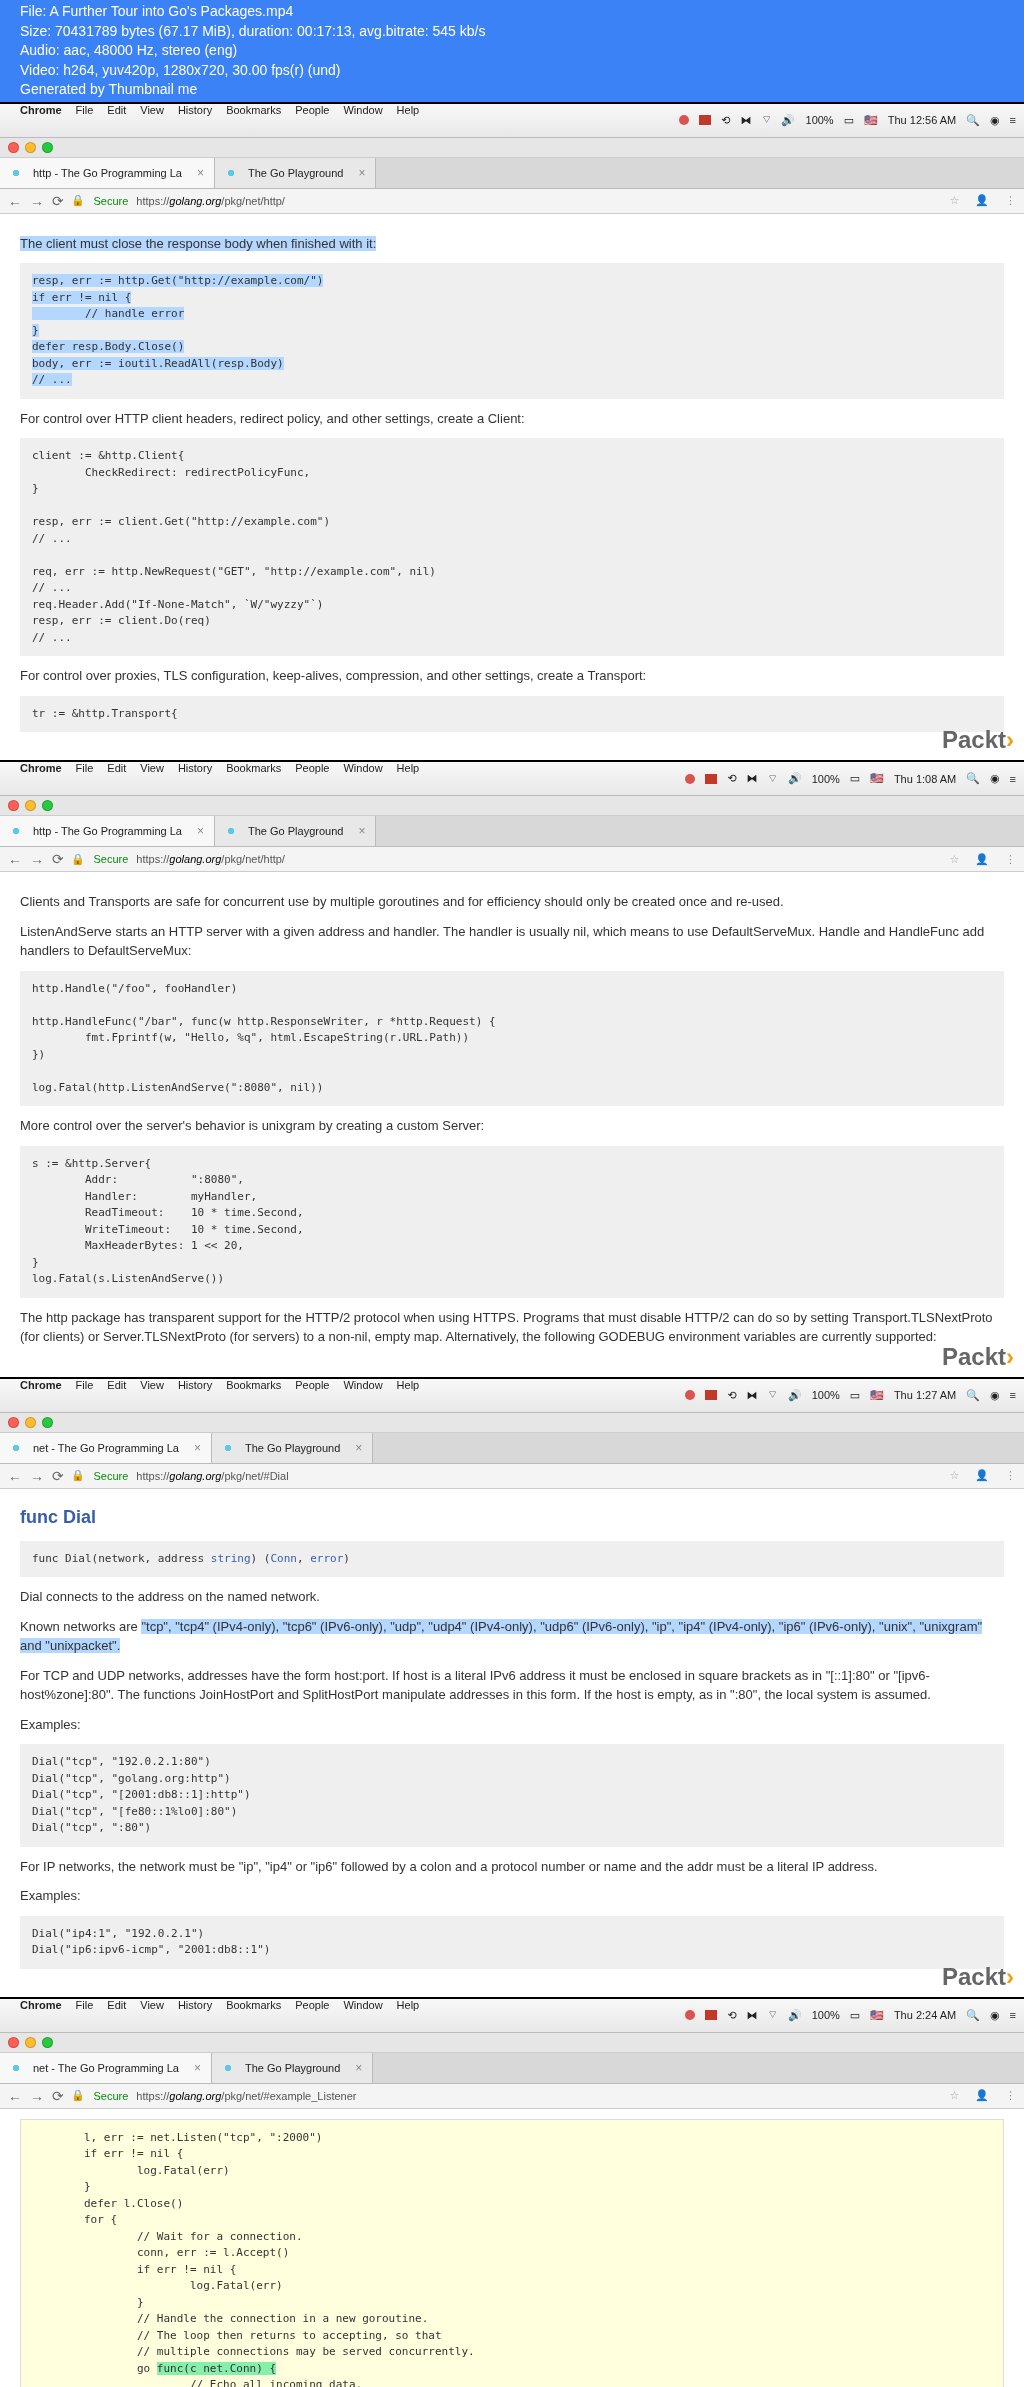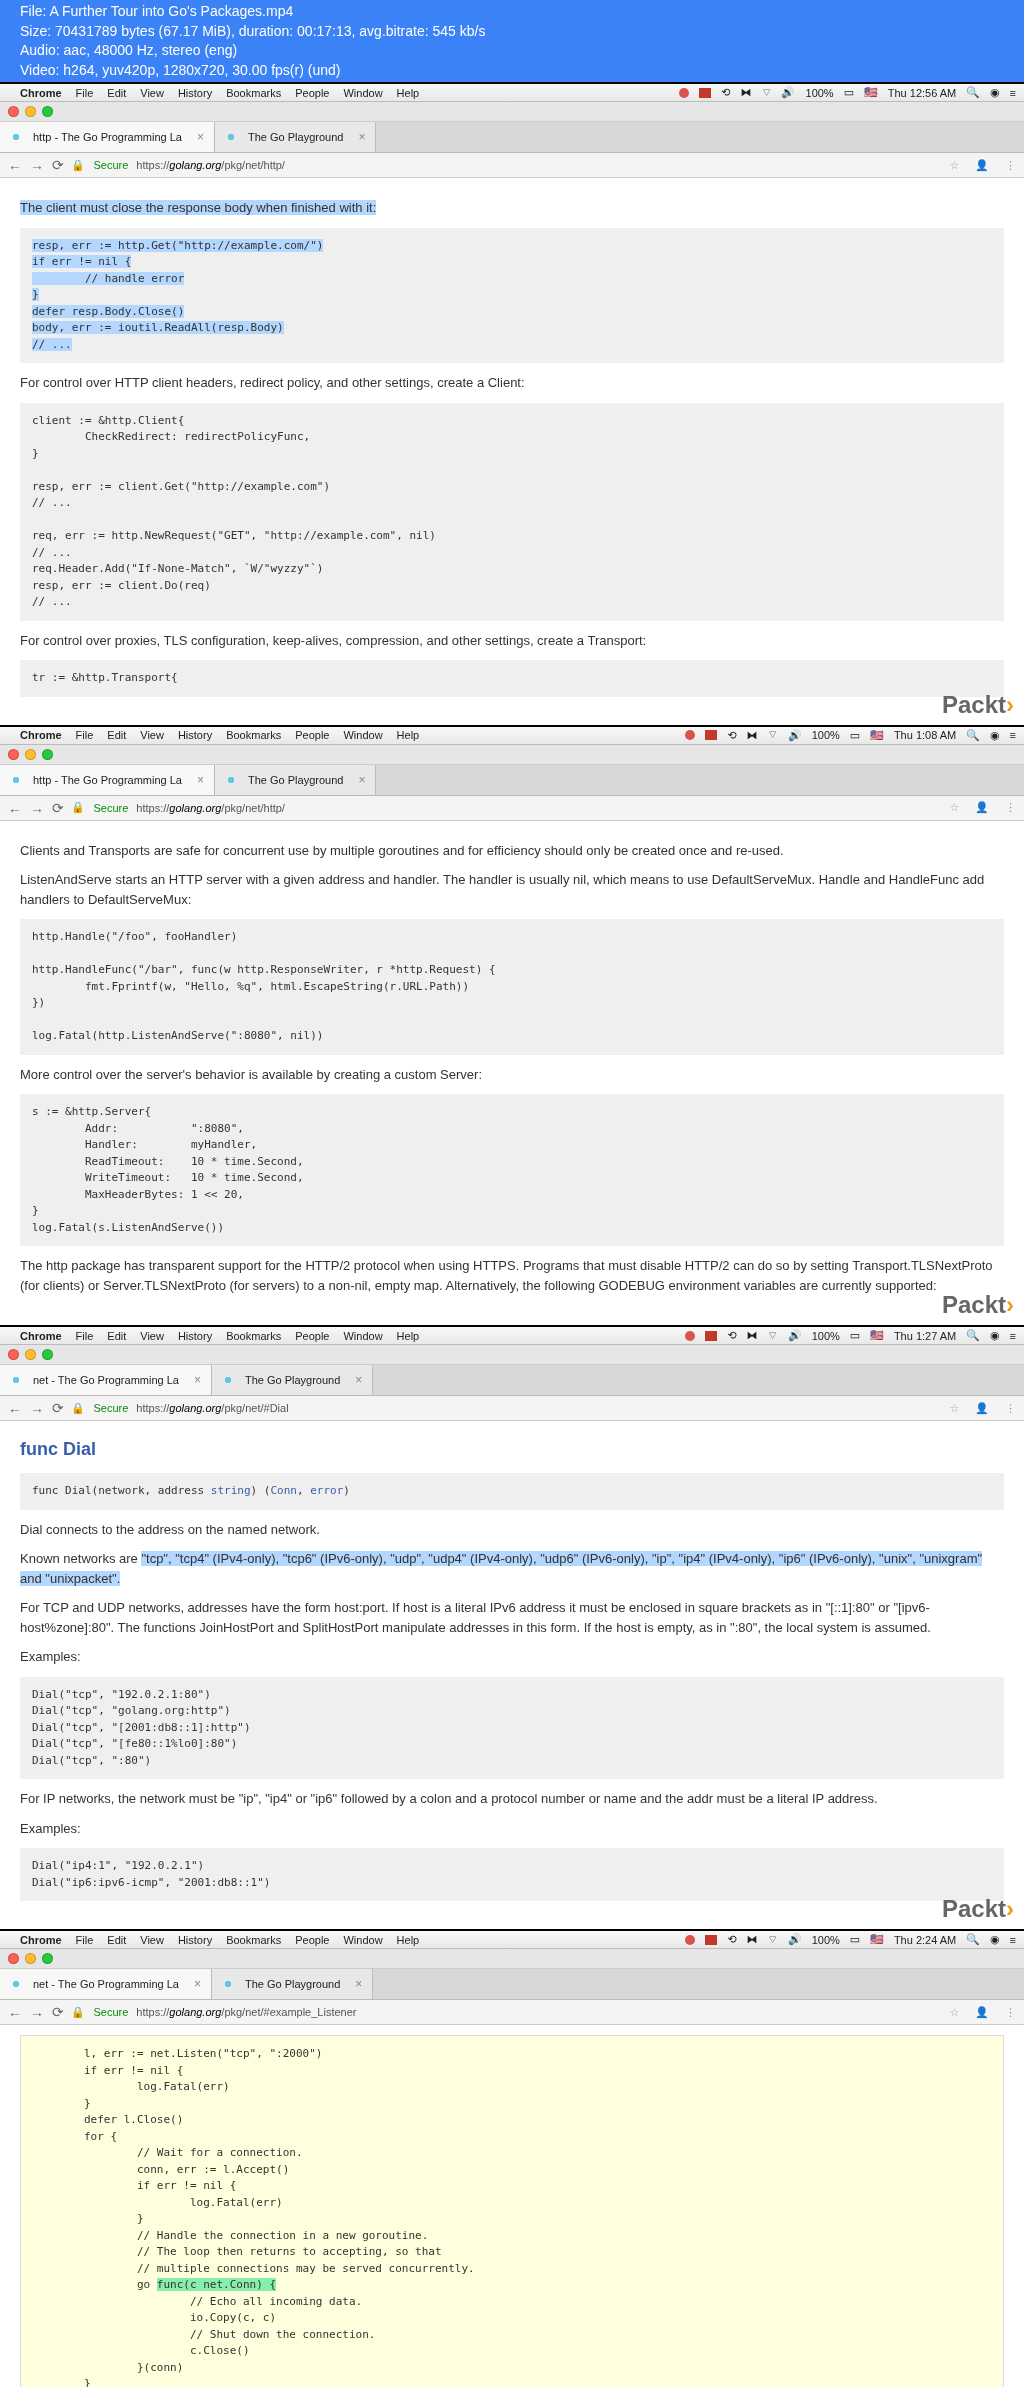--- a/index.html
+++ b/index.html
@@ -1,19 +1,19 @@
 <!DOCTYPE html>
 <html><head>
 <meta charset="utf-8">
 <style>
 * { margin: 0; padding: 0; box-sizing: border-box; }
 body { font-family: "Helvetica Neue", Arial, sans-serif; font-size: 12px; color: #222; background: #fff; width: 1024px; }
 .meta-info { background: #3b82f6; color: #fff; font-family: Arial; font-size: 14px; padding: 2px 20px; line-height: 1.4; }
 .section { border-top: 2px solid #000; position: relative; }
-.menubar { background: linear-gradient(#f8f8f8, #e8e8e8); height: 18px; display: flex; align-items: center; font-size: 11px; padding: 0 8px; border-bottom: 1px solid #bbb; }
+.menubar { background: linear-gradient(#f8f8f8, #e8e8e8); height: 34px; display: flex; font-size: 11px; padding: 0 8px; border-bottom: 1px solid #bbb; }
 .menubar .apple { font-size: 12px; margin-right: 12px; }
 .menubar .menu-item { margin-right: 14px; cursor: default; }
 .menubar .menu-item.bold { font-weight: bold; }
 .menubar .right { margin-left: auto; display: flex; align-items: center; gap: 10px; }
 .menubar .right span { font-size: 11px; }
 .menubar .icon-circle { display: inline-block; width: 10px; height: 10px; border-radius: 50%; }
 .traffic-lights { display: flex; gap: 6px; padding: 4px 8px; background: #e6e6e6; border-bottom: 1px solid #ccc; }
 .tlight { width: 11px; height: 11px; border-radius: 50%; border: 1px solid rgba(0,0,0,0.2); }
 .tlight.red { background: #ff5f56; } .tlight.yellow { background: #ffbd2e; } .tlight.green { background: #27c93f; }
 .tabs { display: flex; background: #d8d8d8; font-size: 11px; border-bottom: 1px solid #bbb; }
@@ -40,20 +40,21 @@
 .packt-logo .orange { color: #f39c12; }
 </style>
 </head>
 <body>
 
 <div class="meta-info">
   <div>File: A Further Tour into Go's Packages.mp4</div>
   <div>Size: 70431789 bytes (67.17 MiB), duration: 00:17:13, avg.bitrate: 545 kb/s</div>
   <div>Audio: aac, 48000 Hz, stereo (eng)</div>
   <div>Video: h264, yuv420p, 1280x720, 30.00 fps(r) (und)</div>
+  <div>Generated by Thumbnail me</div>
 </div>
 
 <div class="section">
   <div class="menubar">
     <span class="apple"></span>
     <span class="menu-item bold">Chrome</span>
     <span class="menu-item">File</span>
     <span class="menu-item">Edit</span>
     <span class="menu-item">View</span>
     <span class="menu-item">History</span>
@@ -192,21 +193,21 @@
   <div class="page">
     <p>Clients and Transports are safe for concurrent use by multiple goroutines and for efficiency should only be created once and re-used.</p>
     <p>ListenAndServe starts an HTTP server with a given address and handler. The handler is usually nil, which means to use DefaultServeMux. Handle and HandleFunc add handlers to DefaultServeMux:</p>
     <div class="codeblock">http.Handle("/foo", fooHandler)
 
 http.HandleFunc("/bar", func(w http.ResponseWriter, r *http.Request) {
         fmt.Fprintf(w, "Hello, %q", html.EscapeString(r.URL.Path))
 })
 
 log.Fatal(http.ListenAndServe(":8080", nil))</div>
-    <p>More control over the server's behavior is available by creating a custom Server:</p>
+    <p>More control over the server's behavior is unixgram by creating a custom Server:</p>
     <div class="codeblock">s := &amp;http.Server{
         Addr:           ":8080",
         Handler:        myHandler,
         ReadTimeout:    10 * time.Second,
         WriteTimeout:   10 * time.Second,
         MaxHeaderBytes: 1 &lt;&lt; 20,
 }
 log.Fatal(s.ListenAndServe())</div>
     <p>The http package has transparent support for the HTTP/2 protocol when using HTTPS. Programs that must disable HTTP/2 can do so by setting Transport.TLSNextProto (for clients) or Server.TLSNextProto (for servers) to a non-nil, empty map. Alternatively, the following GODEBUG environment variables are currently supported:</p>
     <div class="packt-logo"><span>Packt</span><span class="orange">›</span></div>

